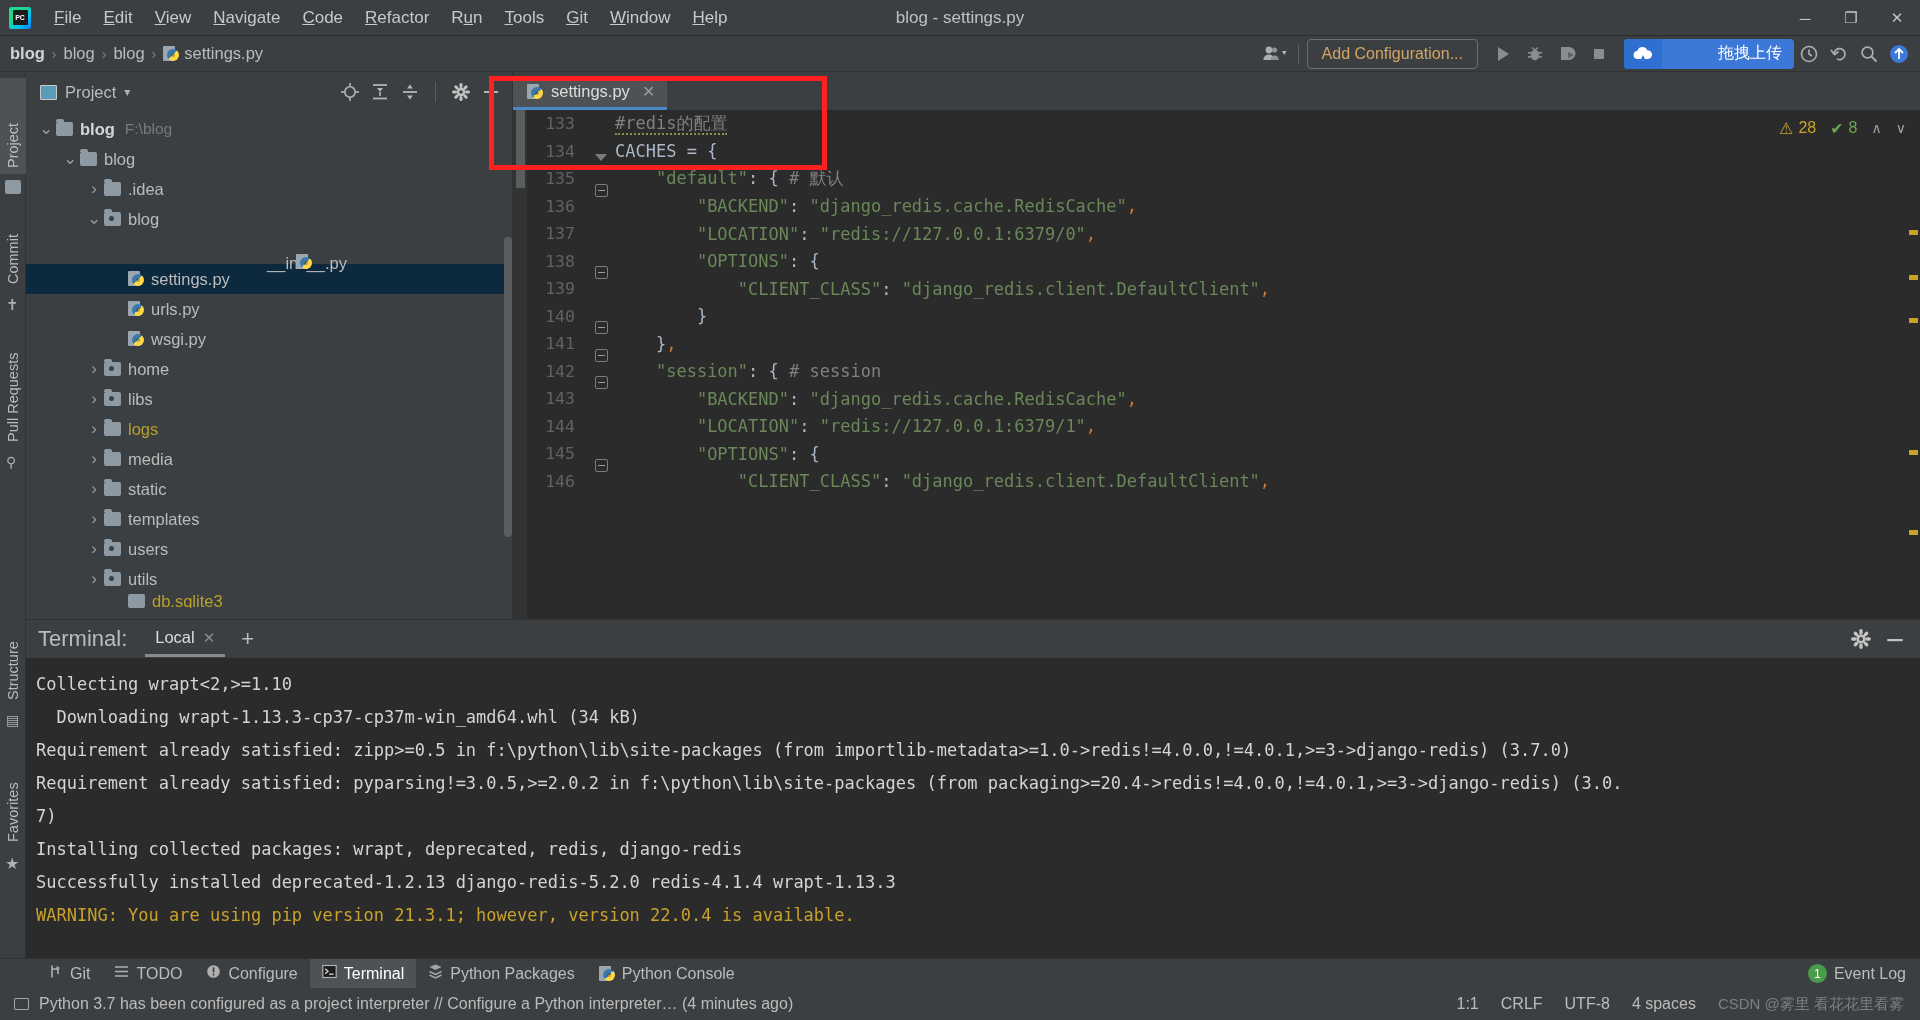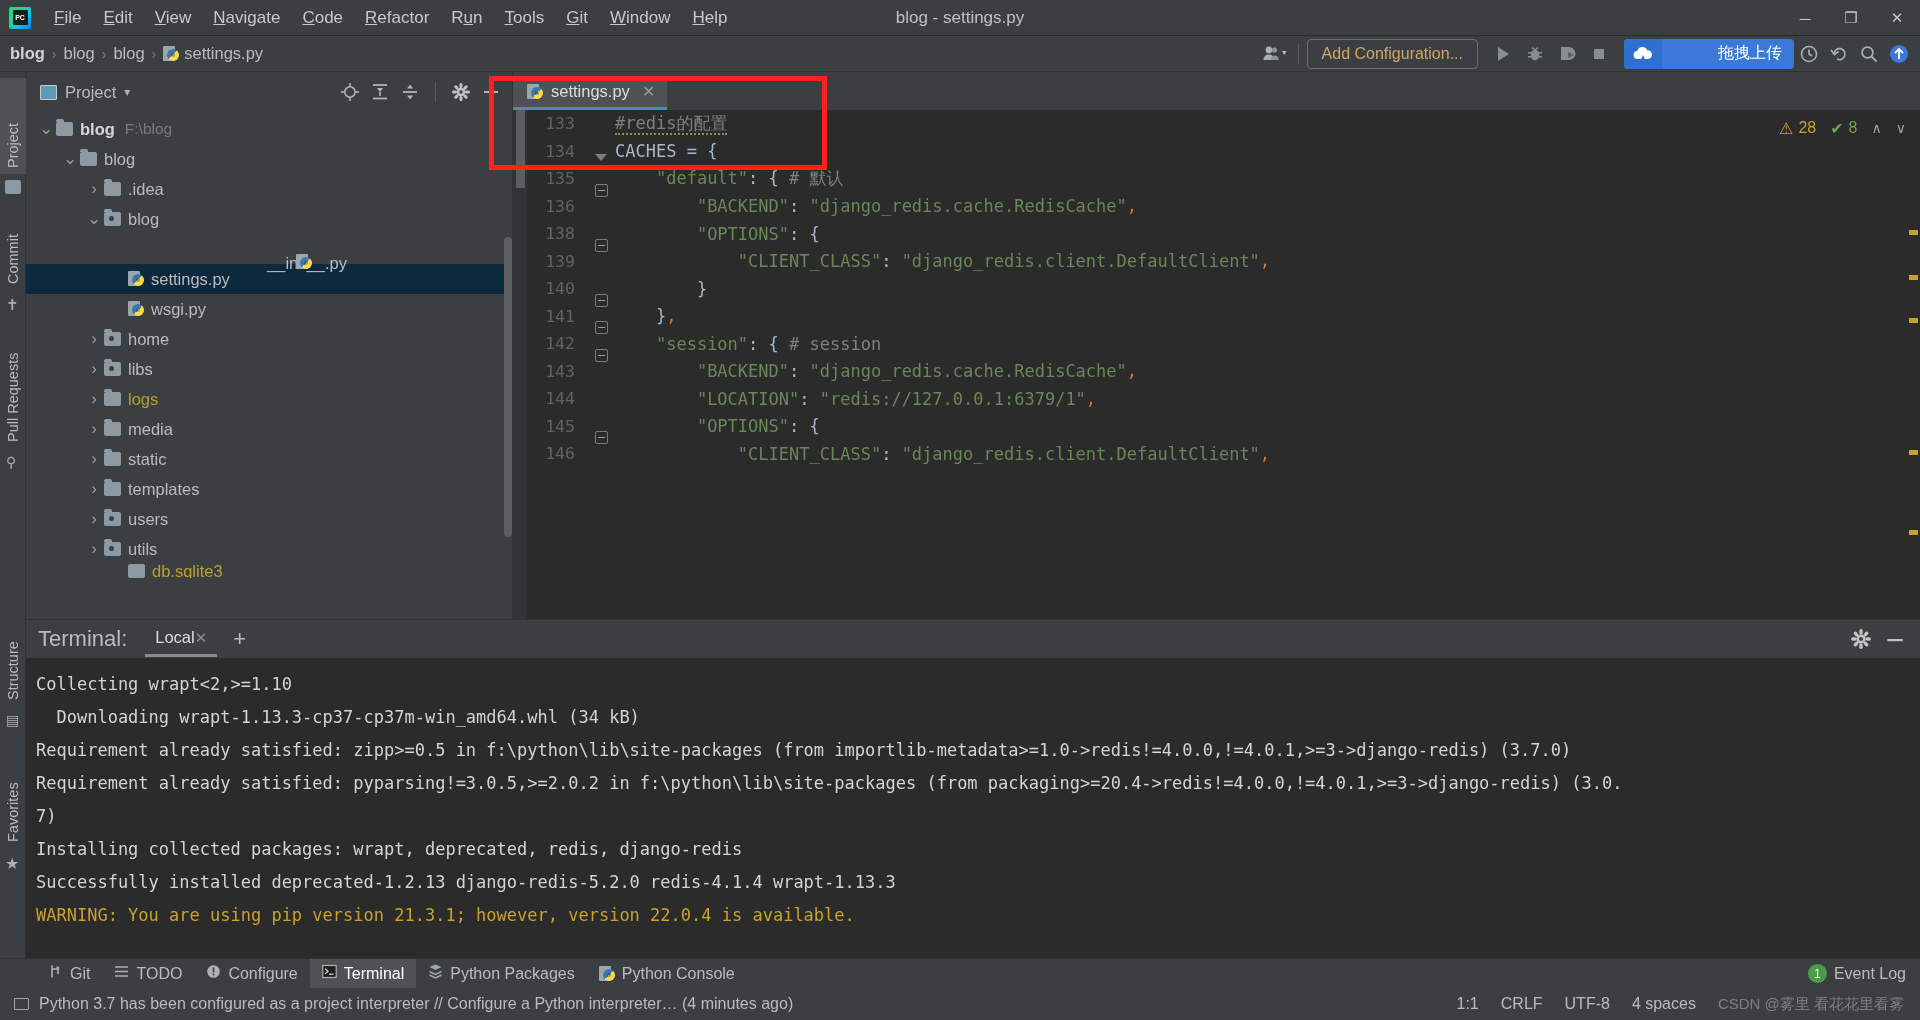--- a/index.html
+++ b/index.html
@@ -195,21 +195,21 @@
   
   .termpanel {
     position: absolute; left: 26px; top: 619px; right: 0; bottom: 62px; background: #2b2b2b;
     border-top: 1px solid #323232;
   }
   .termhead {
     height: 38px; background: #3c3f41; display: flex; align-items: center; padding-left: 12px; gap: 0;
   }
   .termhead .lbl { font-size: 22px; color: #bbbbbb; margin-right: 18px; }
   .termtab {
-    display: flex; align-items: center; font-size: 16.5px; color: #dddddd;
+    display: flex; align-items: center; gap: 8px; font-size: 16.5px; color: #dddddd;
     padding: 0 10px; height: 36px; border-bottom: 3px solid #8a8a8a;
   }
   .termtab .x { color: #8d8d8d; font-size: 15px; }
   .termplus { font-size: 22px; color: #bbbbbb; margin-left: 16px; }
   .termhead-right { margin-left: auto; display: flex; align-items: center; gap: 8px; padding-right: 12px; }
   .termbody {
     position: absolute; left: 0; top: 38px; right: 0; bottom: 0; background: #2b2b2b;
     font-family: "DejaVu Sans Mono", monospace; font-size: 17px; color: #d4d4d4;
     padding: 10px 0 0 10px; line-height: 33px; white-space: pre; overflow: hidden;
   }
@@ -486,20 +486,28 @@
             <span class="snake"></span>
           </span>
           <span class="label">settings.py</span>
         </div>
         <div class="trow" style="padding-left: 82px;">
           <span class="arrow"></span>
           <span class="pyicon" style="margin-right: 7px;">
             <span class="page"></span>
             <span class="snake"></span>
           </span>
+          <span class="label">urls.py</span>
+        </div>
+        <div class="trow" style="padding-left: 82px;">
+          <span class="arrow"></span>
+          <span class="pyicon" style="margin-right: 7px;">
+            <span class="page"></span>
+            <span class="snake"></span>
+          </span>
           <span class="label">wsgi.py</span>
         </div>
         <div class="trow" style="padding-left: 58px;">
           <span class="arrow" style="font-size: 17px;">›</span>
           <span class="folder module"></span>
           <span class="label">home</span>
         </div>
         <div class="trow" style="padding-left: 58px;">
           <span class="arrow" style="font-size: 17px;">›</span>
           <span class="folder module"></span>
@@ -571,20 +579,21 @@
 
     <div class="codearea">
       <div class="gutter-bg">
         <div class="gutscroll"></div>
       </div>
       <div class="codelines">
           <div class="cl"><span class="ln">133</span><span class="fold"></span><span class="code"><span class="c-com squig">#redis的配置</span></span></div>
           <div class="cl"><span class="ln">134</span><span class="fold"><span class="fline"></span><span class="ftri"></span></span><span class="code"><span class="c-txt">CACHES</span> <span class="c-txt">=</span> <span class="c-txt">{</span></span></div>
           <div class="cl"><span class="ln">135</span><span class="fold"><span class="fline"></span><span class="fbox"></span></span><span class="code">    <span class="c-str">"default"</span><span class="c-txt">:</span> <span class="c-txt">{</span> <span class="c-com"># 默认</span></span></div>
           <div class="cl"><span class="ln">136</span><span class="fold"><span class="fline"></span></span><span class="code">        <span class="c-str">"BACKEND"</span><span class="c-txt">:</span> <span class="c-str">"django_redis.cache.RedisCache"</span><span class="c-key">,</span></span></div>
+          <div class="cl"><span class="ln">137</span><span class="fold"><span class="fline"></span></span><span class="code">        <span class="c-str">"LOCATION"</span><span class="c-txt">:</span> <span class="c-str">"redis://127.0.0.1:6379/0"</span><span class="c-key">,</span></span></div>
           <div class="cl"><span class="ln">138</span><span class="fold"><span class="fline"></span><span class="fbox"></span></span><span class="code">        <span class="c-str">"OPTIONS"</span><span class="c-txt">:</span> <span class="c-txt">{</span></span></div>
           <div class="cl"><span class="ln">139</span><span class="fold"><span class="fline"></span></span><span class="code">            <span class="c-str">"CLIENT_CLASS"</span><span class="c-txt">:</span> <span class="c-str">"django_redis.client.DefaultClient"</span><span class="c-key">,</span></span></div>
           <div class="cl"><span class="ln">140</span><span class="fold"><span class="fline"></span><span class="fbox"></span></span><span class="code">        <span class="c-txt">}</span></span></div>
           <div class="cl"><span class="ln">141</span><span class="fold"><span class="fline"></span><span class="fbox"></span></span><span class="code">    <span class="c-txt">}</span><span class="c-key">,</span></span></div>
           <div class="cl"><span class="ln">142</span><span class="fold"><span class="fline"></span><span class="fbox"></span></span><span class="code">    <span class="c-str">"session"</span><span class="c-txt">:</span> <span class="c-txt">{</span> <span class="c-com"># session</span></span></div>
           <div class="cl"><span class="ln">143</span><span class="fold"><span class="fline"></span></span><span class="code">        <span class="c-str">"BACKEND"</span><span class="c-txt">:</span> <span class="c-str">"django_redis.cache.RedisCache"</span><span class="c-key">,</span></span></div>
           <div class="cl"><span class="ln">144</span><span class="fold"><span class="fline"></span></span><span class="code">        <span class="c-str">"LOCATION"</span><span class="c-txt">:</span> <span class="c-str">"redis://127.0.0.1:6379/1"</span><span class="c-key">,</span></span></div>
           <div class="cl"><span class="ln">145</span><span class="fold"><span class="fline"></span><span class="fbox"></span></span><span class="code">        <span class="c-str">"OPTIONS"</span><span class="c-txt">:</span> <span class="c-txt">{</span></span></div>
           <div class="cl"><span class="ln">146</span><span class="fold"><span class="fline"></span></span><span class="code">            <span class="c-str">"CLIENT_CLASS"</span><span class="c-txt">:</span> <span class="c-str">"django_redis.client.DefaultClient"</span><span class="c-key">,</span></span></div>
         </div>

